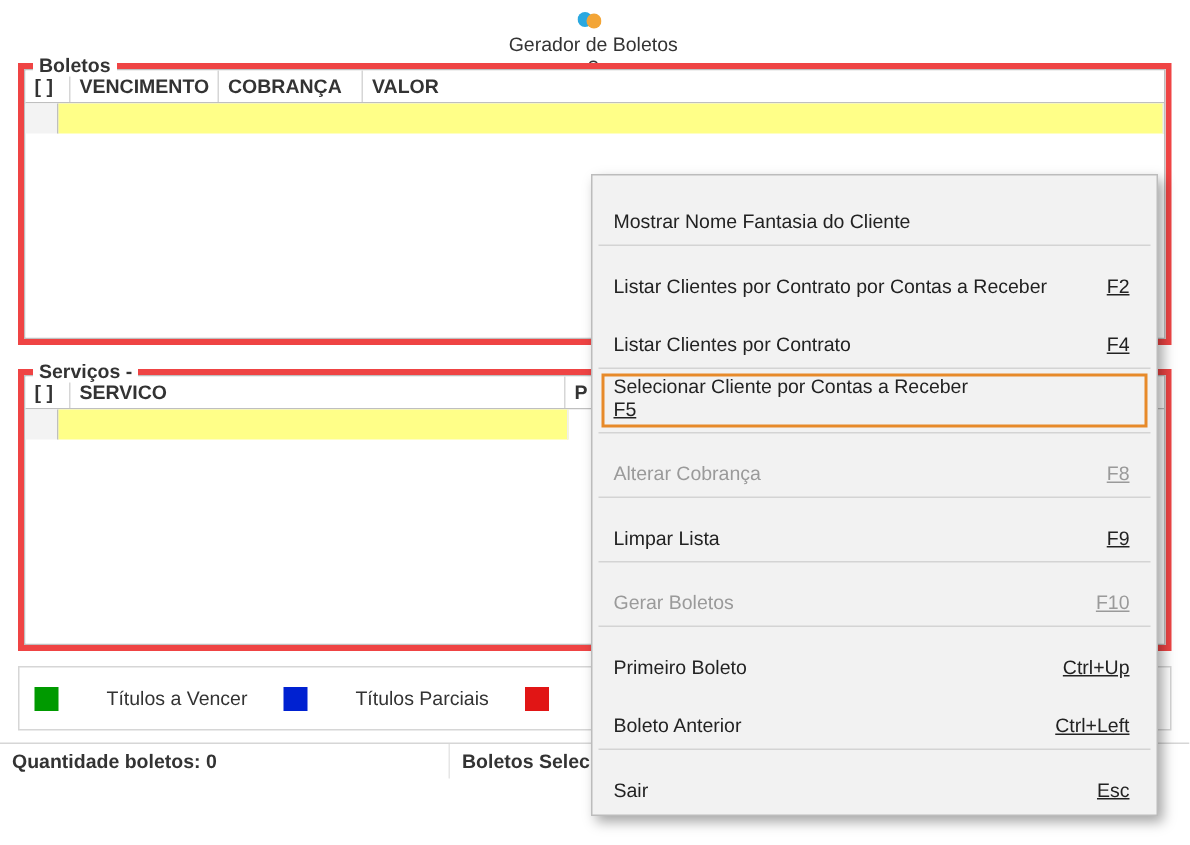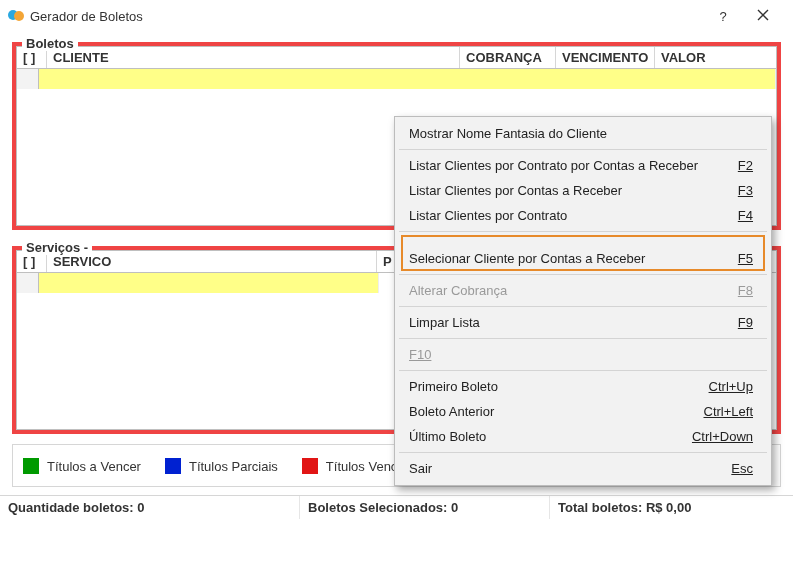--- a/index.html
+++ b/index.html
@@ -12,20 +12,21 @@
     width: 793px;
     height: 563px;
     overflow: hidden;
     position: relative;
   }
   .titlebar {
     display: flex;
     align-items: center;
     padding: 6px 10px 4px 8px;
     height: 30px;
+    flex-direction: column;
   }
   .titlebar .app-icon {
     width: 16px; height: 16px;
     margin-right: 6px;
   }
   .titlebar .title { flex: 1; font-size: 13px; }
   .titlebar .win-btn {
     width: 40px; text-align: center;
     font-size: 14px; color: #333;
   }
@@ -88,22 +89,23 @@
 
   .legend-bar {
     border: 1px solid #d6d6d6;
     margin-top: 10px;
     padding: 8px 10px;
     display: flex;
     align-items: center;
   }
   .legend-item {
     display: flex;
-    align-items: flex-end;
+    align-items: center;
     margin-right: 24px;
+    gap: 24px;
   }
   .legend-swatch {
     width: 16px; height: 16px;
     margin-right: 8px;
   }
   .btn {
     border: 1px solid #a8a8a8;
     background: linear-gradient(#f7f7f7,#e6e6e6);
     padding: 4px 0;
     width: 92px;
@@ -139,34 +141,36 @@
     background: #f2f2f2;
     border: 1px solid #bcbcbc;
     box-shadow: 3px 4px 8px rgba(0,0,0,0.35);
     padding: 4px 0;
   }
   .ctxmenu .item {
     display: flex;
     padding: 5px 18px 5px 14px;
     font-size: 13px;
     color: #222;
+    margin-top: 14px;
   }
   .ctxmenu .item.disabled { color: #9a9a9a; }
   .ctxmenu .item .lab { flex: 1; }
   .ctxmenu .item .shc { color: inherit; text-decoration: underline; }
   .ctxmenu .sep {
     height: 1px;
     background: #d4d4d4;
     margin: 3px 4px;
   }
   .ctxmenu .item.highlight {
     outline: 2px solid #e78a2a;
     outline-offset: -2px;
     margin: 2px 6px;
-    padding: 16px 12px 5px 8px;
+    padding: 1px 12px 5px 8px;
+    flex-direction: column;
   }
 </style>
 </head>
 <body>
 
 <div class="titlebar">
   <span class="app-icon">
     <svg viewBox="0 0 16 16" width="16" height="16">
       <circle cx="5" cy="7" r="5" fill="#2aa8e0"></circle>
       <circle cx="11" cy="8" r="5" fill="#f3a536"></circle>
@@ -181,23 +185,22 @@
   </span>
 </div>
 
 <div class="content">
 
   <div class="group">
     <span class="group-label">Boletos</span>
     <div class="grid boletos-grid">
       <div class="grid-head">
         <div class="col" style="width:30px">[  ]</div>
-        <div class="col" style="width:413px">CLIENTE</div>
+        <div class="col" style="width:99px">VENCIMENTO</div>
         <div class="col" style="width:96px">COBRANÇA</div>
-        <div class="col" style="width:99px">VENCIMENTO</div>
         <div class="col" style="width:94px;border-right:none">VALOR</div>
       </div>
       <div class="grid-body">
         <div class="grid-row">
           <span class="row-selector"></span>
           <span class="cell row-yellow" style="flex:1"></span>
         </div>
       </div>
     </div>
   </div>
@@ -258,57 +261,50 @@
     <div class="item">
       <span class="lab">Mostrar Nome Fantasia do Cliente</span>
       <span class="shc"></span>
     </div>
     <div class="sep"></div>
     <div class="item">
       <span class="lab">Listar Clientes por Contrato por Contas a Receber</span>
       <span class="shc">F2</span>
     </div>
     <div class="item">
-      <span class="lab">Listar Clientes por Contas a Receber</span>
-      <span class="shc">F3</span>
-    </div>
-    <div class="item">
       <span class="lab">Listar Clientes por Contrato</span>
       <span class="shc">F4</span>
     </div>
     <div class="sep"></div>
     <div class="item highlight">
       <span class="lab">Selecionar Cliente por Contas a Receber</span>
       <span class="shc">F5</span>
     </div>
     <div class="sep"></div>
     <div class="item disabled">
       <span class="lab">Alterar Cobrança</span>
       <span class="shc">F8</span>
     </div>
     <div class="sep"></div>
     <div class="item">
       <span class="lab">Limpar Lista</span>
       <span class="shc">F9</span>
     </div>
     <div class="sep"></div>
     <div class="item disabled">
+      <span class="lab">Gerar Boletos</span>
       <span class="shc">F10</span>
     </div>
     <div class="sep"></div>
     <div class="item">
       <span class="lab">Primeiro Boleto</span>
       <span class="shc">Ctrl+Up</span>
     </div>
     <div class="item">
       <span class="lab">Boleto Anterior</span>
       <span class="shc">Ctrl+Left</span>
     </div>
-    <div class="item">
-      <span class="lab">Último Boleto</span>
-      <span class="shc">Ctrl+Down</span>
-    </div>
     <div class="sep"></div>
     <div class="item">
       <span class="lab">Sair</span>
       <span class="shc">Esc</span>
     </div>
   </div>
 
 </body></html>

